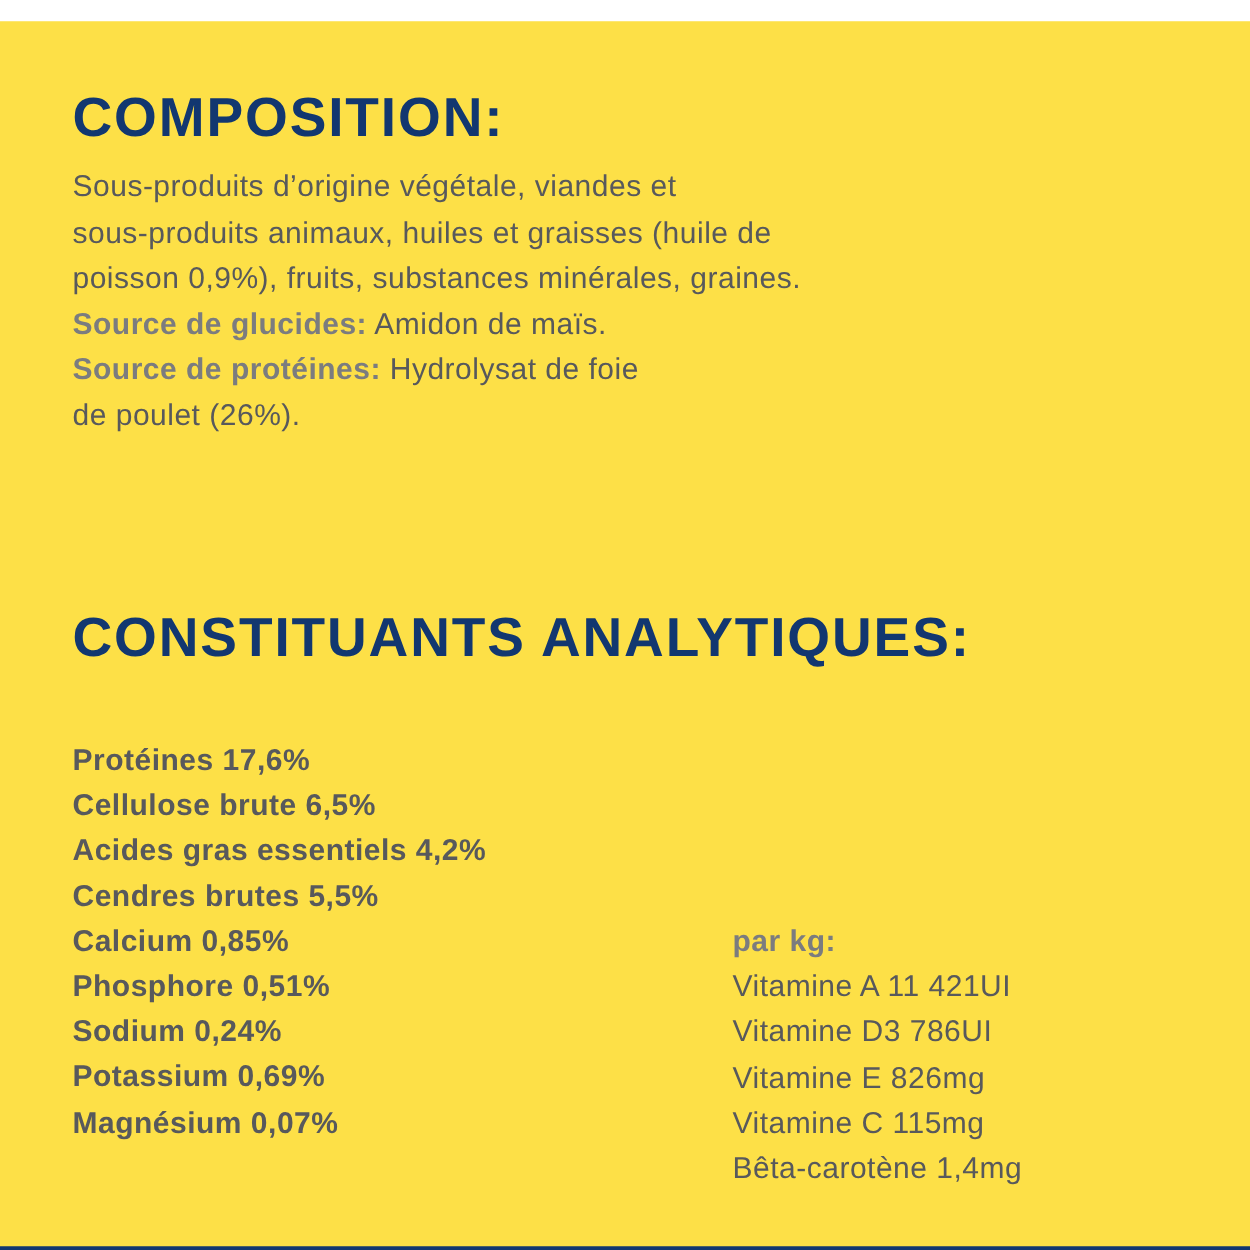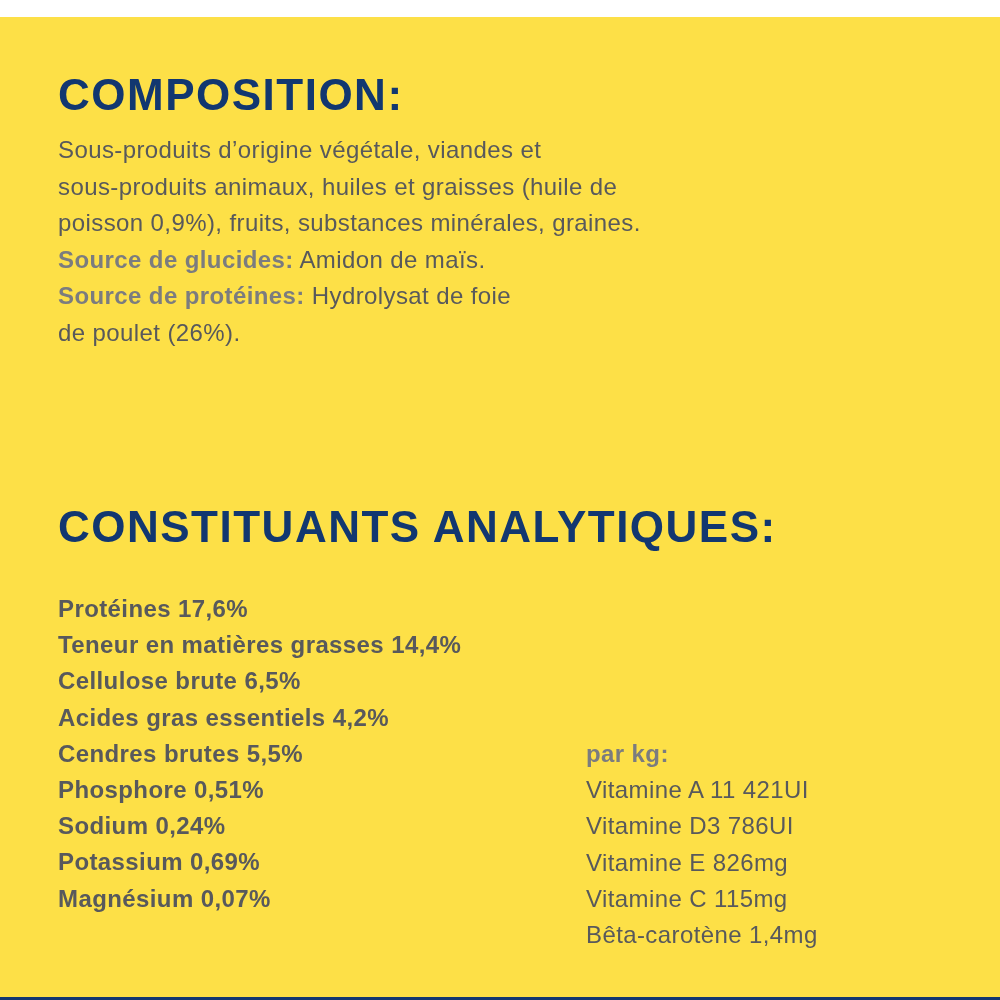--- a/index.html
+++ b/index.html
@@ -19,21 +19,21 @@
     position: absolute;
     left: 58px;
     color: #123770;
     font-size: 44px;
     font-weight: 700;
     letter-spacing: 1.5px;
     line-height: 1;
     white-space: nowrap;
   }
   .heading--composition { top: 56px; }
-  .heading--constituants { top: 488px; }
+  .heading--constituants { top: 472px; }
 
   .body-text {
     color: #58595c;
     font-size: 24px;
     letter-spacing: 0.4px;
     white-space: nowrap;
   }
 
   .composition-paragraph {
     position: absolute;
@@ -84,24 +84,24 @@
     <div>poisson 0,9%), fruits, substances minérales, graines.</div>
     <div><span class="bold-label">Source de glucides:</span><span> Amidon de maïs.</span></div>
     <div><span class="bold-label">Source de protéines:</span><span> Hydrolysat de foie</span></div>
     <div>de poulet (26%).</div>
   </div>
 
   <div class="heading heading--constituants">CONSTITUANTS ANALYTIQUES:</div>
 
   <div class="analytics-left body-text">
     <div>Protéines 17,6%</div>
-    <div>Teneur en matières grasses 14,4%</div>
     <div>Cellulose brute 6,5%</div>
     <div>Acides gras essentiels 4,2%</div>
     <div>Cendres brutes 5,5%</div>
+    <div>Calcium 0,85%</div>
     <div>Phosphore 0,51%</div>
     <div>Sodium 0,24%</div>
     <div>Potassium 0,69%</div>
     <div>Magnésium 0,07%</div>
   </div>
 
   <div class="analytics-right body-text">
     <div class="bold-label">par kg:</div>
     <div>Vitamine A 11 421UI</div>
     <div>Vitamine D3 786UI</div>

